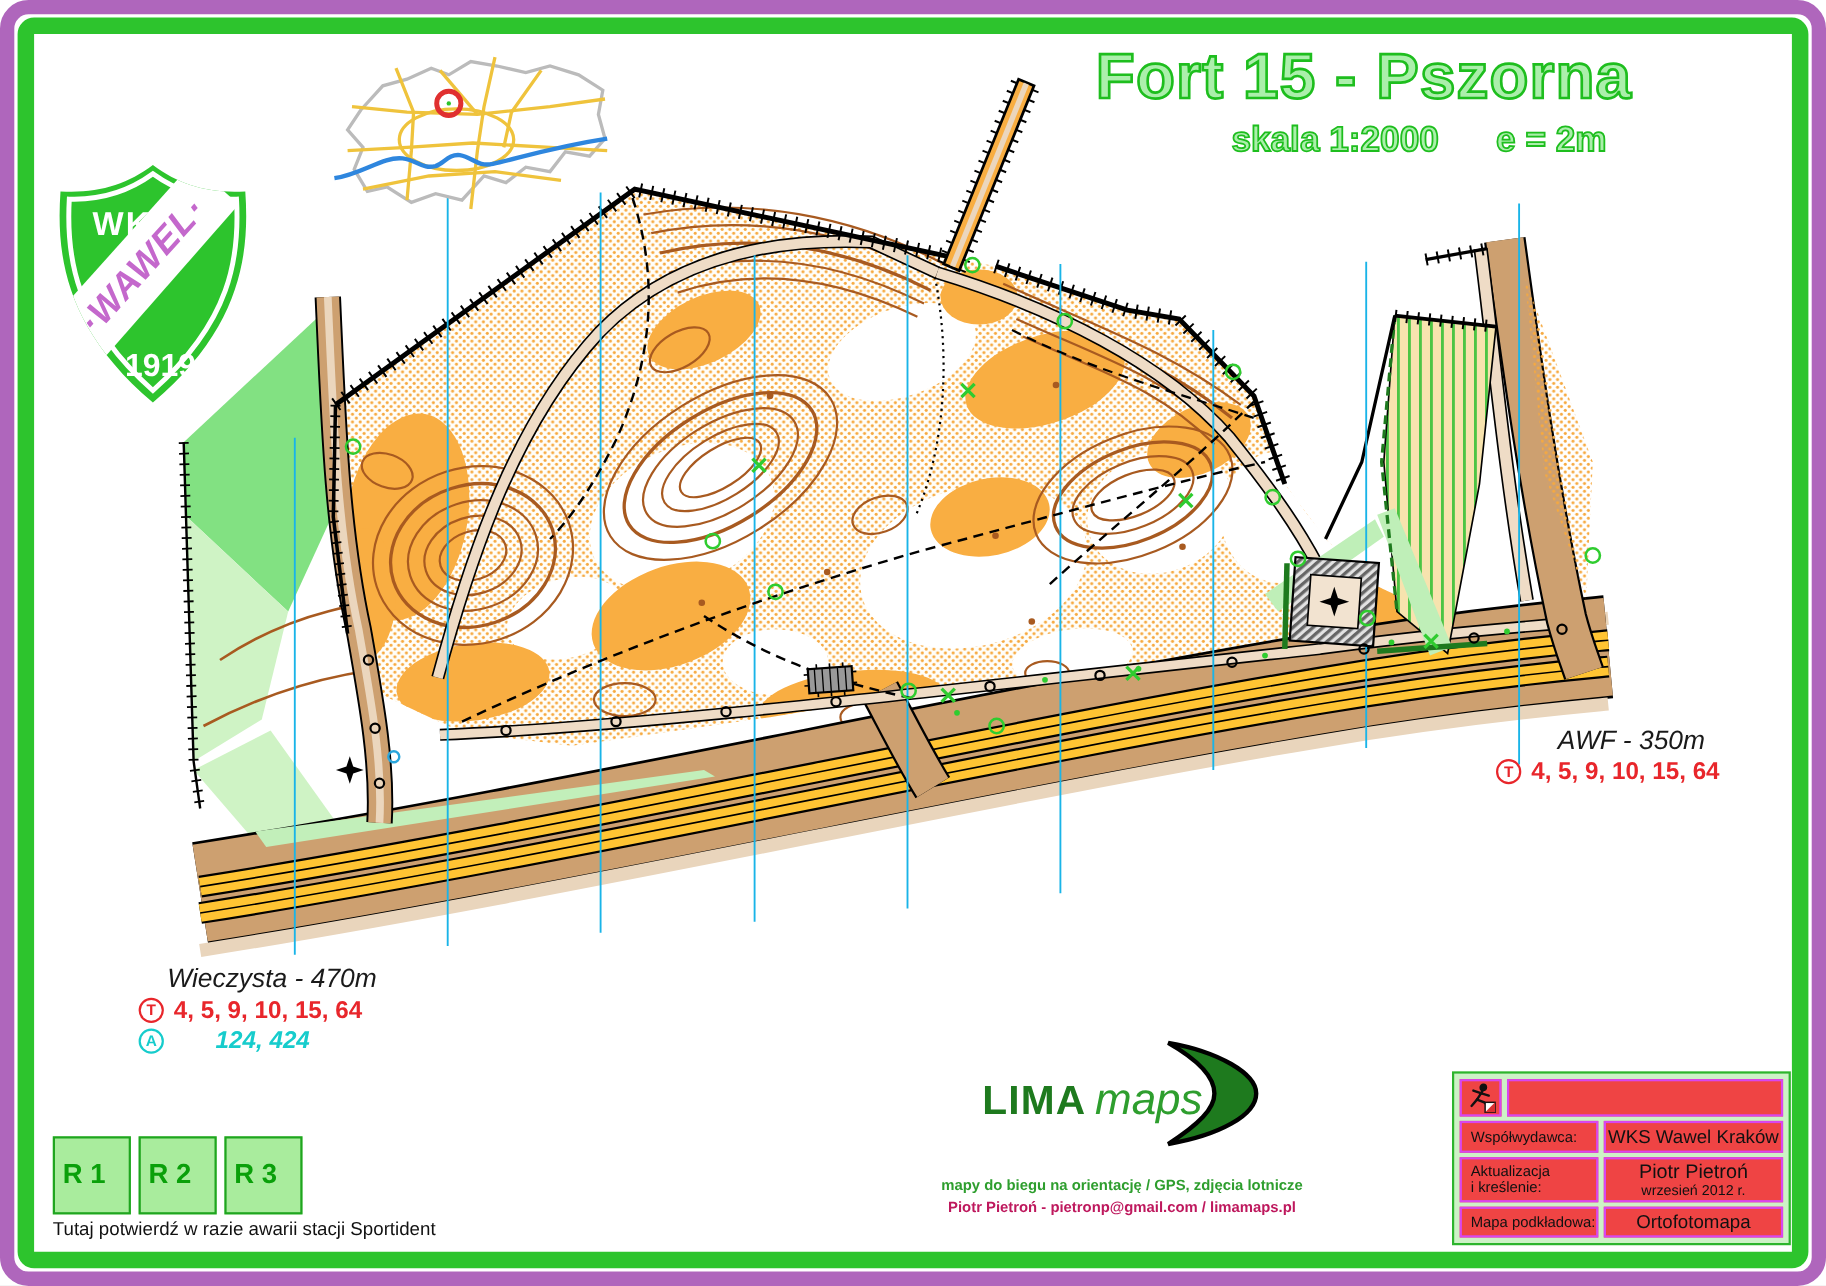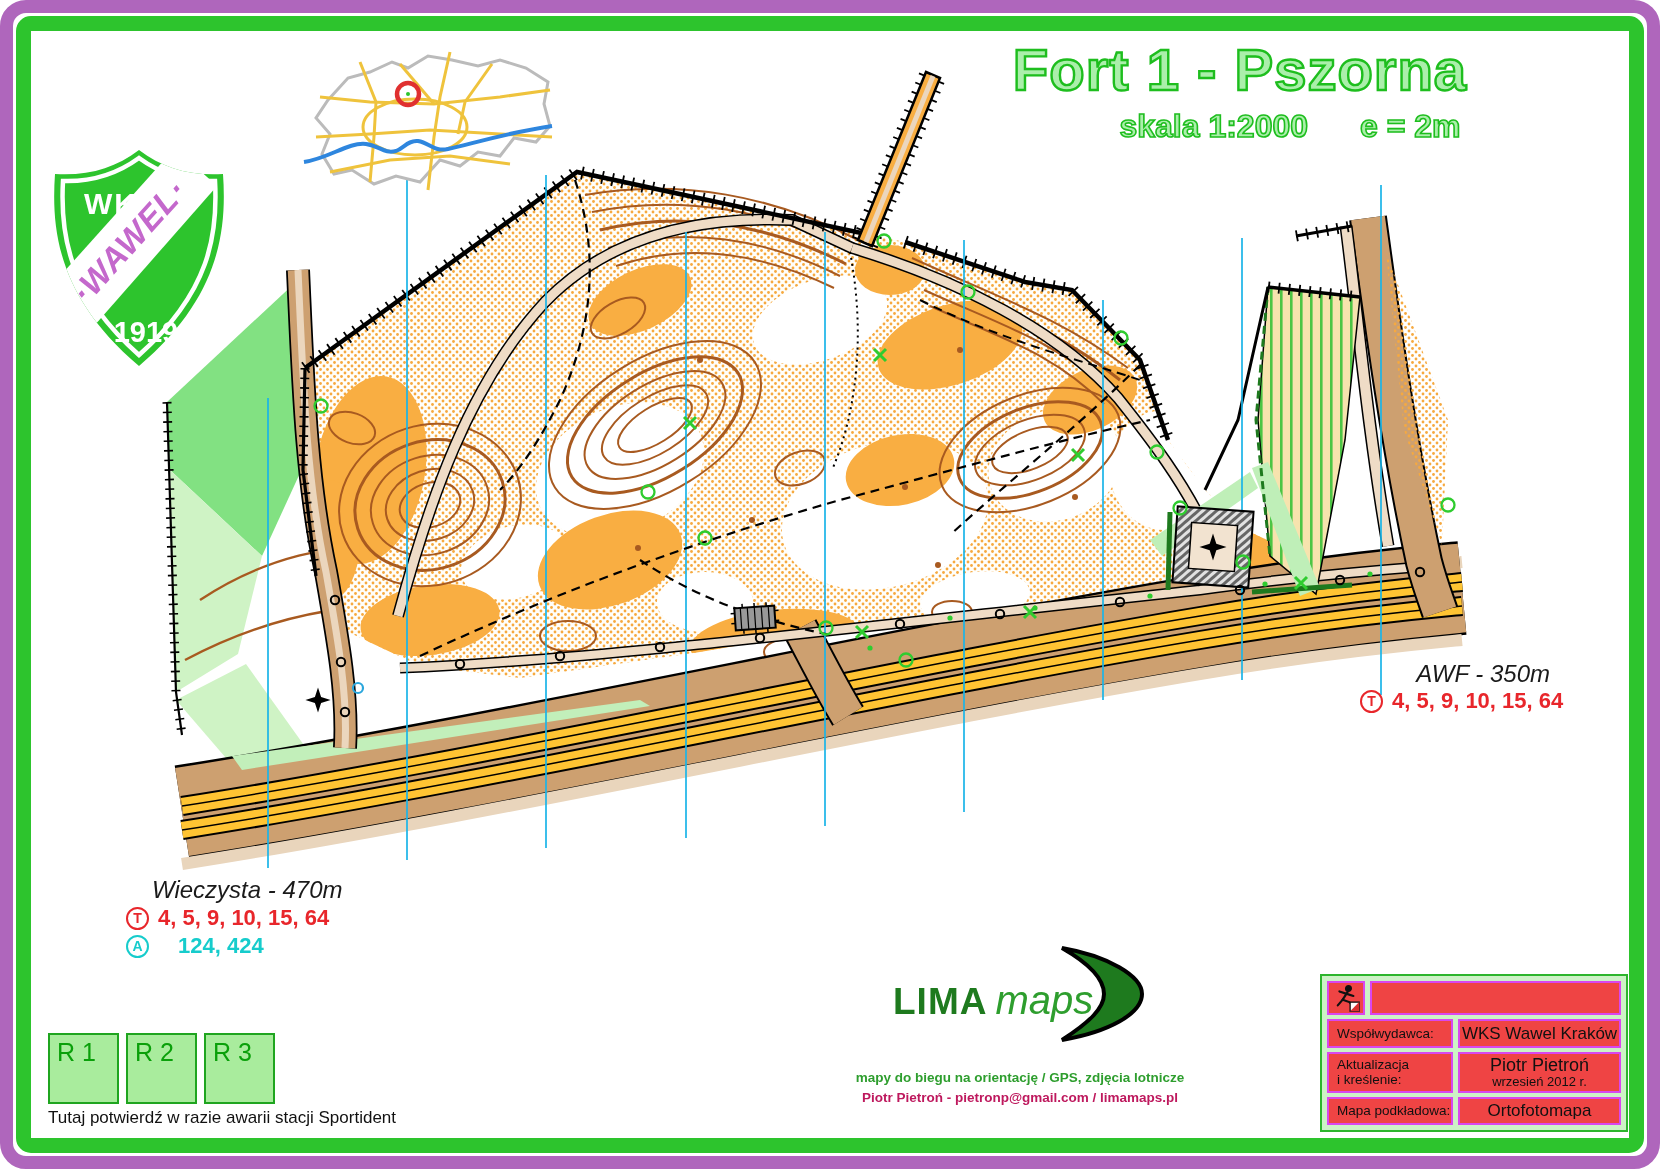--- a/index.html
+++ b/index.html
@@ -31,26 +31,26 @@
   .tram { border-color:#E8262B; color:#E8262B; }
   .bus  { border-color:#16CCCC; color:#16CCCC; }
   .line-nums { font-size:22px; font-weight:bold; white-space:nowrap; }
   .red-t { color:#E8262B; } .cyan-t { color:#16CCCC; }
 
   .awf-name { left:1368px; top:660px; width:182px; text-align:right; }
   .awf-row { left:1360px; top:688px; }
   .wcz-name { left:152px; top:876px; }
   .wcz-tram { left:126px; top:905px; }
   .wcz-bus { left:126px; top:933px; }
-  .wcz-bus .line-nums { margin-left:20px; }
+  .wcz-bus .line-nums { margin-left:38px;font-style:italic; }
 
   
   .r-boxes { left:48px; top:1033px; display:flex; gap:7px; }
   .r-box { width:71px; height:71px; background:#A9EC9D; border:2px solid #1FA51F; color:#0AA00A;
-           font-weight:normal; font-size:25px; padding:3px 0 0 7px; }
+           font-weight:bold; font-size:25px; padding:18px 0 0 7px; }
   .sportident-note { left:48px; top:1108px; font-size:17px; color:#111; }
 
   
   .lima-brand { left:893px; top:978px; white-space:nowrap; }
   .lima-word { font-size:37px; font-weight:bold; color:#1E7A1E; letter-spacing:1px; }
   .lima-word2 { font-size:40px; font-style:italic; font-family:Liberation Sans, sans-serif; color:#2E9E2E; margin-left:8px; }
   .lima-swoosh { left:1056px; top:944px; }
   .lima-tag1 { left:855px; top:1070px; width:330px; text-align:center; font-size:13.5px; font-weight:bold; color:#2E9E2E; }
   .lima-tag2 { left:855px; top:1090px; width:330px; text-align:center; font-size:13.5px; font-weight:bold; color:#be185d; }
 
@@ -336,21 +336,21 @@
       <path d="M30,130 L90,118 L150,114 L210,122"></path>
       <path d="M100,22 L134,62"></path>
       <path d="M192,22 L165,60 L158,92"></path>
       <ellipse cx="115" cy="85" rx="52" ry="28"></ellipse>
     </g>
     <path d="M4,120 C30,116 48,100 66,102 C80,104 84,112 96,109 C104,106 108,98 118,99 C130,101 134,110 148,107 C168,103 200,92 252,84" stroke="#2E86DE" stroke-width="4" fill="none"></path>
     <circle cx="108" cy="52" r="11" fill="none" stroke="#E03030" stroke-width="4.5"></circle>
     <circle cx="108" cy="52" r="2" fill="#2DC42D"></circle>
   </svg>
 
-  <div class="overlay map-title">Fort 1 - Pszorna</div>
+  <div class="overlay map-title">Fort 15 - Pszorna</div>
   <div class="overlay map-subtitle">
     <span class="scale">skala 1:2000</span><span>e = 2m</span>
   </div>
 
   <svg class="overlay" style="left:44px;top:146px" width="190" height="226" viewBox="0 0 190 226">
     <defs>
       <clipPath id="shieldClip">
         <path d="M95,4 C71,22 45,30 11,28 C7,86 15,152 95,220 C175,152 183,86 179,28 C145,30 119,22 95,4 Z"></path>
       </clipPath>
     </defs>

